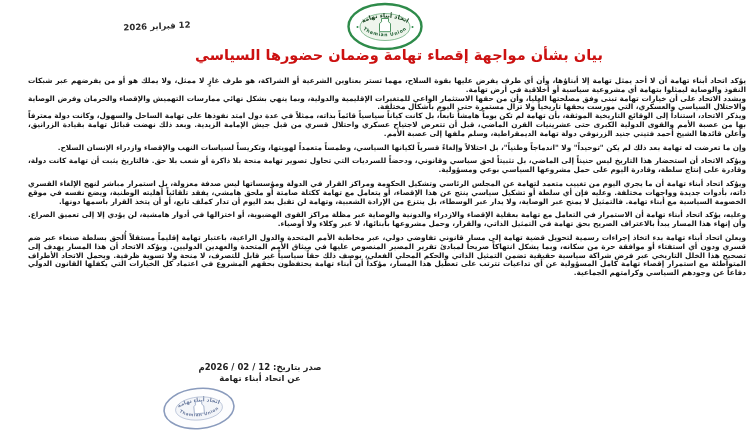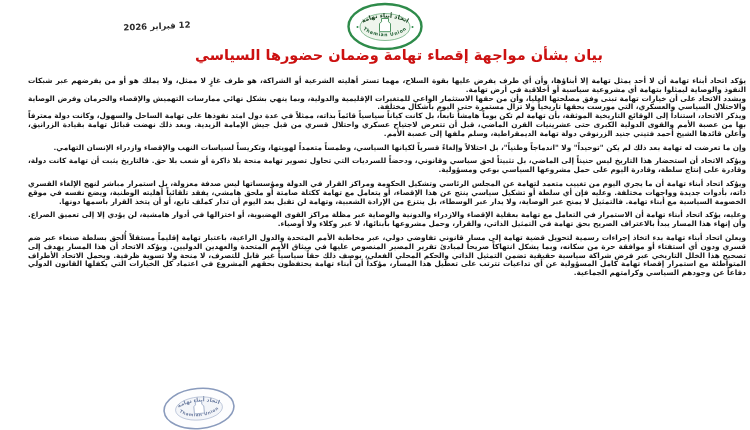--- a/index.html
+++ b/index.html
@@ -55,30 +55,34 @@
       <textPath href="#lgBot" startOffset="50%" text-anchor="middle">Thamian Union</textPath>
     </text>
     <path d="M35.5,16.5 h7 v3.2 l2,2 v8 h-11 v-8 l2,-2 z" fill="#ffffff" stroke="#3c8a52" stroke-width="0.9"></path>
     <circle cx="11.5" cy="25" r="1" fill="#2e8b4a"></circle>
     <circle cx="66.5" cy="25" r="1" fill="#2e8b4a"></circle>
   </svg>
 
   <div class="title">بيان بشأن مواجهة إقصاء تهامة وضمان حضورها السياسي</div>
 
   <div class="doc-body">
-    <p>يؤكد اتحاد أبناء تهامة أن لا أحد يمثل تهامة إلا أبناؤها، وأن أي طرف يفرض عليها بقوة السلاح، مهما تستر أهليته الشرعية أو الشراكة، هو طرف غازٍ لا ممثل، ولا يملك هو أو من يفرضهم عبر شبكات النفوذ والوصاية ليمثلوا بتهامة أي مشروعية سياسية أو أخلاقية في أرض تهامة.</p>
+    <p>يؤكد اتحاد أبناء تهامة أن لا أحد يمثل تهامة إلا أبناؤها، وأن أي طرف يفرض عليها بقوة السلاح، مهما تستر بعناوين الشرعية أو الشراكة، هو طرف غازٍ لا ممثل، ولا يملك هو أو من يفرضهم عبر شبكات النفوذ والوصاية ليمثلوا بتهامة أي مشروعية سياسية أو أخلاقية في أرض تهامة.</p>
     <p>ويشدد الاتحاد على أن خيارات تهامة تبنى وفق مصلحتها العليا، وأن من حقها الاستثمار الواعي للمتغيرات الإقليمية والدولية، وبما ينهي بشكل نهائي ممارسات التهميش والإقصاء والحرمان وفرض الوصاية والاحتلال السياسي والعسكري، التي مورست بحقها تاريخياً ولا تزال مستمرة حتى اليوم بأشكال مختلفة.</p>
     <p>ويذكر الاتحاد، استناداً إلى الوقائع التاريخية الموثقة، بأن تهامة لم تكن يوماً هامشاً تابعاً، بل كانت كياناً سياسياً قائماً بذاته، ممثلاً في عدة دول امتد نفوذها على تهامة الساحل والسهول، وكانت دولة معترفاً بها من عصبة الأمم والقوى الدولية الكبرى حتى عشرينيات القرن الماضي، قبل أن تتعرض لاجتياح عسكري واحتلال قسري من قبل جيش الإمامة الزيدية. وبعد ذلك نهضت قبائل تهامة بقيادة الزرانيق، وأعلن قائدها الشيخ أحمد فتيني جنيد الزرنوقي دولة تهامة الديمقراطية، وسلم ملفها إلى عصبة الأمم.</p>
-    <p class="gap">وإن ما تعرضت له تهامة بعد ذلك لم يكن "توحيداً" ولا "اندماجاً وطنياً"، بل احتلالاً وإلغاءً قسرياً لكيانها السياسي، وطمساً متعمداً لهويتها، وتكريساً لسياسات النهب والإقصاء وازدراء الإنسان التهامي.</p>
+    <p class="gap">وإن ما تعرضت له تهامة بعد ذلك لم يكن "توحيداً" ولا "اندماجاً وطنياً"، بل احتلالاً وإلغاءً قسرياً لكيانها السياسي، وطمساً متعمداً لهويتها، وتكريساً لسياسات النهب والإقصاء وازدراء الإنسان السلاح.</p>
     <p class="gap">ويؤكد الاتحاد أن استحضار هذا التاريخ ليس حنيناً إلى الماضي، بل تثبيتاً لحق سياسي وقانوني، ودحضاً للسرديات التي تحاول تصوير تهامة منحة بلا ذاكرة أو شعب بلا حق. فالتاريخ يثبت أن تهامة كانت دولة، وقادرة على إنتاج سلطة، وقادرة اليوم على حمل مشروعها السياسي بوعي ومسؤولية.</p>
     <p class="gap">ويؤكد اتحاد أبناء تهامة أن ما يجري اليوم من تغييب متعمد لتهامة عن المجلس الرئاسي وتشكيل الحكومة ومراكز القرار في الدولة ومؤسساتها ليس صدفة معزولة، بل استمرار مباشر لنهج الإلغاء القسري ذاته، بأدوات جديدة وواجهات مختلفة. وعليه فإن أي سلطة أو تشكيل سياسي ينتج عن هذا الإقصاء، أو يتعامل مع تهامة ككتلة صامتة أو ملحق هامشي، يفقد تلقائياً أهليته الوطنية، ويضع نفسه في موقع الخصومة السياسية مع أبناء تهامة. فالتمثيل لا يمنح عبر الوصاية، ولا يدار عبر الوسطاء، بل ينتزع من الإرادة الشعبية، وتهامة لن تقبل بعد اليوم أن تدار كملف تابع، أو أن يتخذ القرار باسمها دونها.</p>
     <p class="gap">وعليه، يؤكد اتحاد أبناء تهامة أن الاستمرار في التعامل مع تهامة بعقلية الإقصاء والازدراء والدونية والوصاية عبر مظلة مراكز القوى الهضبوية، أو اختزالها في أدوار هامشية، لن يؤدي إلا إلى تعميق الصراع. وأن إنهاء هذا المسار يبدأ بالاعتراف الصريح بحق تهامة في التمثيل الذاتي، والقرار، وحمل مشروعها بأبنائها، لا عبر وكلاء ولا أوصياء.</p>
     <p class="gap">ويعلن اتحاد أبناء تهامة بدء اتخاذ إجراءات رسمية لتحويل قضية تهامة إلى مسار قانوني تفاوضي دولي، عبر مخاطبة الأمم المتحدة والدول الراعية، باعتبار تهامة إقليماً مستقلاً أُلحق بسلطة صنعاء عبر ضم قسري ودون أي استفتاء أو موافقة حرة من سكانه، وبما يشكل انتهاكاً صريحاً لمبادئ تقرير المصير المنصوص عليها في ميثاق الأمم المتحدة والعهدين الدوليين. ويؤكد الاتحاد أن هذا المسار يهدف إلى تصحيح هذا الخلل التاريخي عبر فرض شراكة سياسية حقيقية تضمن التمثيل الذاتي والحكم المحلي الفعلي، بوصف ذلك حقاً سياسياً غير قابل للتصرف، لا منحة ولا تسوية ظرفية. ويحمل الاتحاد الأطراف المتواطئة مع استمرار إقصاء تهامة كامل المسؤولية عن أي تداعيات تترتب على تعطيل هذا المسار، مؤكداً أن أبناء تهامة يحتفظون بحقهم المشروع في اعتماد كل الخيارات التي يكفلها القانون الدولي دفاعاً عن وجودهم السياسي وكرامتهم الجماعية.</p>
   </div>
 
+  <div class="footer">
+    <div>صدر بتاريخ: 12 / 02 / 2026م</div>
+    <div>عن اتحاد أبناء تهامة</div>
+  </div>
 
   <svg class="stamp" width="74" height="43" viewBox="0 0 74 43" aria-hidden="true">
     <ellipse cx="37" cy="21.5" rx="35" ry="20" fill="#fdfdfe" stroke="#7e91b6" stroke-width="1.6"></ellipse>
     <ellipse cx="37" cy="21.5" rx="23.5" ry="11.5" fill="#f2f4f9" stroke="#93a3c2" stroke-width="0.6"></ellipse>
     <defs>
       <path id="stTop" d="M 9,25.5 A 29.5,16 0 0 1 65,25.5" fill="none"></path>
       <path id="stBot" d="M 14,20 A 24.5,14 0 0 0 60,20" fill="none"></path>
     </defs>
     <text font-size="5.4" font-weight="bold" fill="#5d6f96" direction="rtl">
       <textPath href="#stTop" startOffset="50%" text-anchor="middle">اتحاد أبناء تهامة</textPath>

